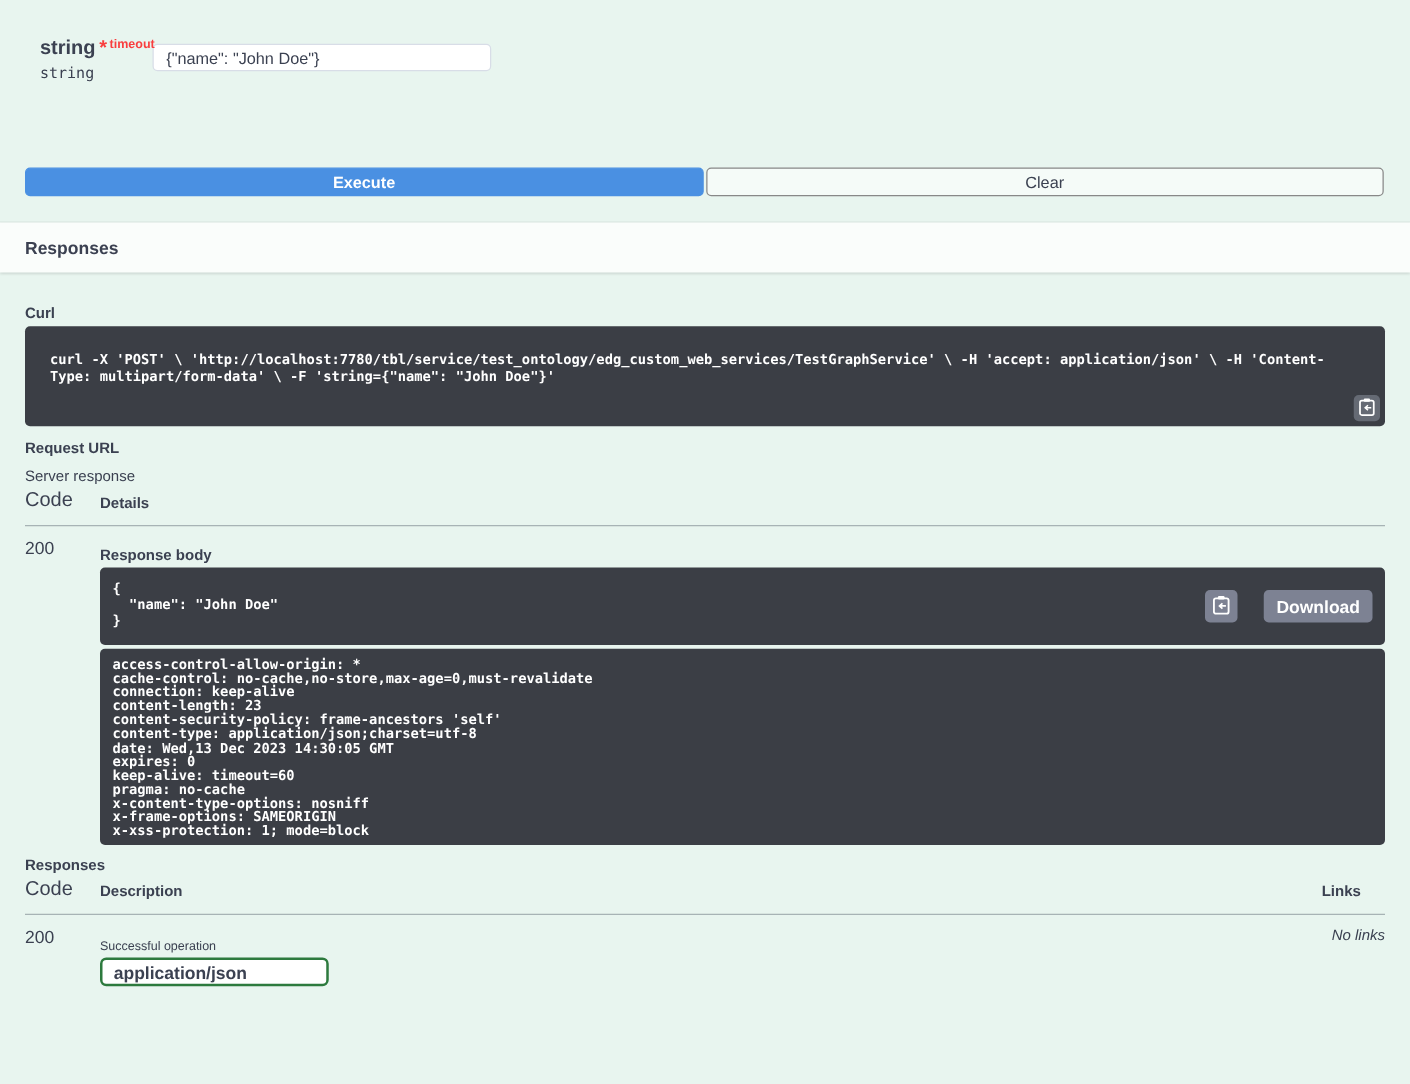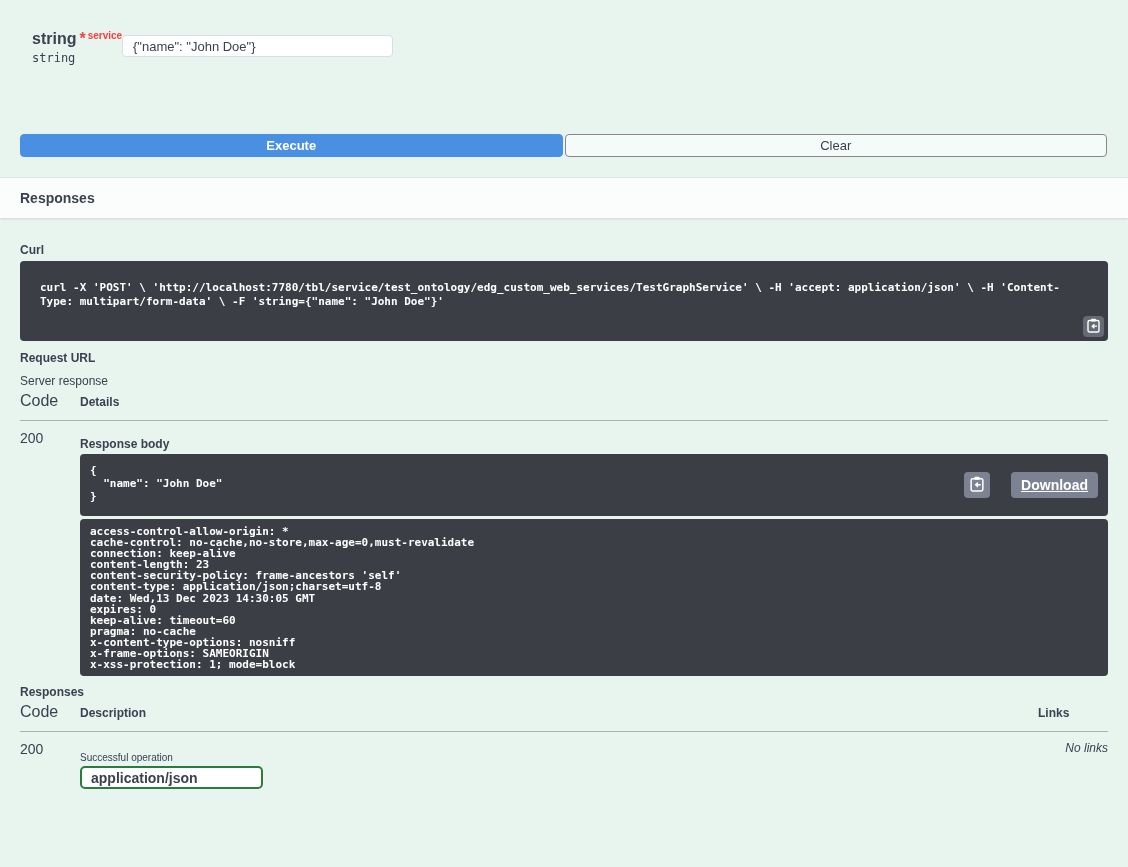--- a/index.html
+++ b/index.html
@@ -71,33 +71,33 @@
 
   .mt8 { margin-top: 9px; }
   .mt6 { margin-top: 6px; }
   .mt9 { margin-top: 9px; }
 
   .thead { display: flex; align-items: flex-end; margin-top: 4px; }
   .col-code { width: 60px; }
   .th-code { font-size: 16px; font-weight: 400; line-height: 18px; }
   .th-small { font-size: 12px; font-weight: 700; line-height: 16px; }
   .flex1 { flex: 1; }
-  .links-col { width: 70px; text-align: left; }
+  .links-col { width: 70px; text-align: center; }
   .rule { border-bottom: 1px solid rgba(89,99,110,.45); margin-top: 10px; }
 
   .trow { display: flex; }
   .cell-code { font-size: 14px; padding-top: 9px; }
   .col-details { flex: 1; }
   .pt16 { padding-top: 16px; }
 
   .body-block { margin-top: 3px; height: 62px; padding: 10px; }
   .body-block .code { line-height: 13px; }
   .body-actions {
     position: absolute; right: 10px; top: 50%; transform: translateY(-50%);
-    display: flex; gap: 21px; align-items: flex-end; text-decoration: underline;
+    display: flex; gap: 21px; align-items: flex-end;
   }
   .body-copy { width: 26px; height: 26px; background: #7d8293; }
   .btn-download {
     height: 26px; background: #7d8293; color: #fff; font-weight: 700;
     font-size: 14px; border: none; border-radius: 4px; padding: 0 10px;
     font-family: "Liberation Sans", sans-serif; cursor: pointer;
   }
 
   .headers-block { margin-top: 3px; height: 157px; padding: 7px 10px; }
   .headers-block .code { line-height: 11.1px; }
@@ -115,21 +115,21 @@
   }
 </style>
 </head>
 <body>
 
 <div class="page">
 
   <div class="param-area">
     <div class="param-row">
       <div class="param-name-col">
-        <div class="param-name"><span>string</span><span class="req-star">*</span><span class="req-word">service</span></div>
+        <div class="param-name"><span>string</span><span class="req-star">*</span><span class="req-word">timeout</span></div>
         <div class="param-type">string</div>
       </div>
       <input class="param-input" type="text" value="{&quot;name&quot;: &quot;John Doe&quot;}" style="">
     </div>
   </div>
 
   <div class="execute-row">
     <button class="btn btn-execute">Execute</button>
     <button class="btn btn-clear">Clear</button>
   </div>

